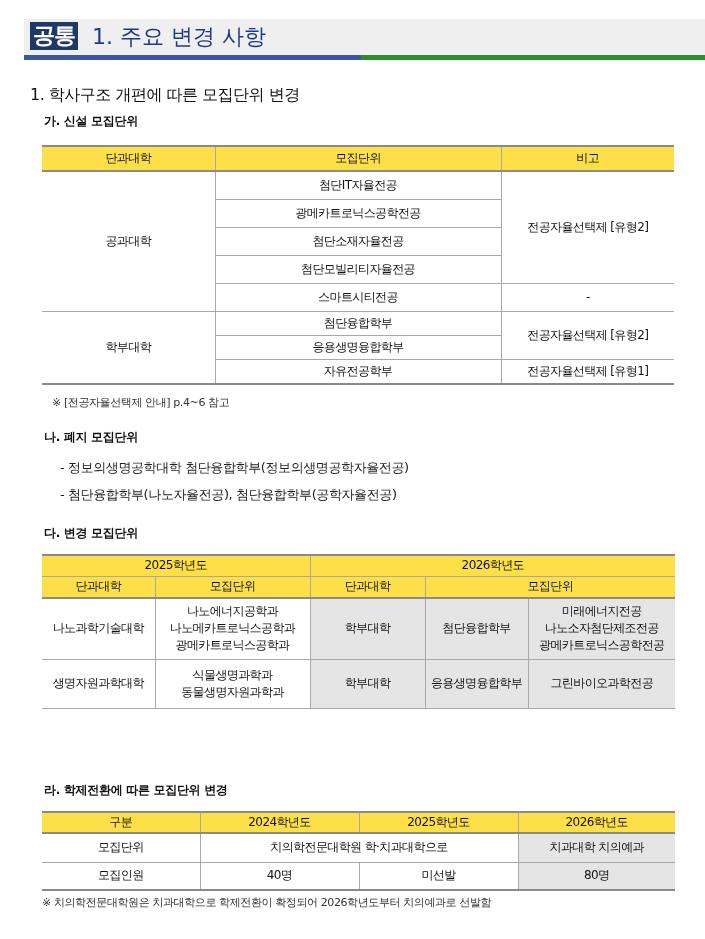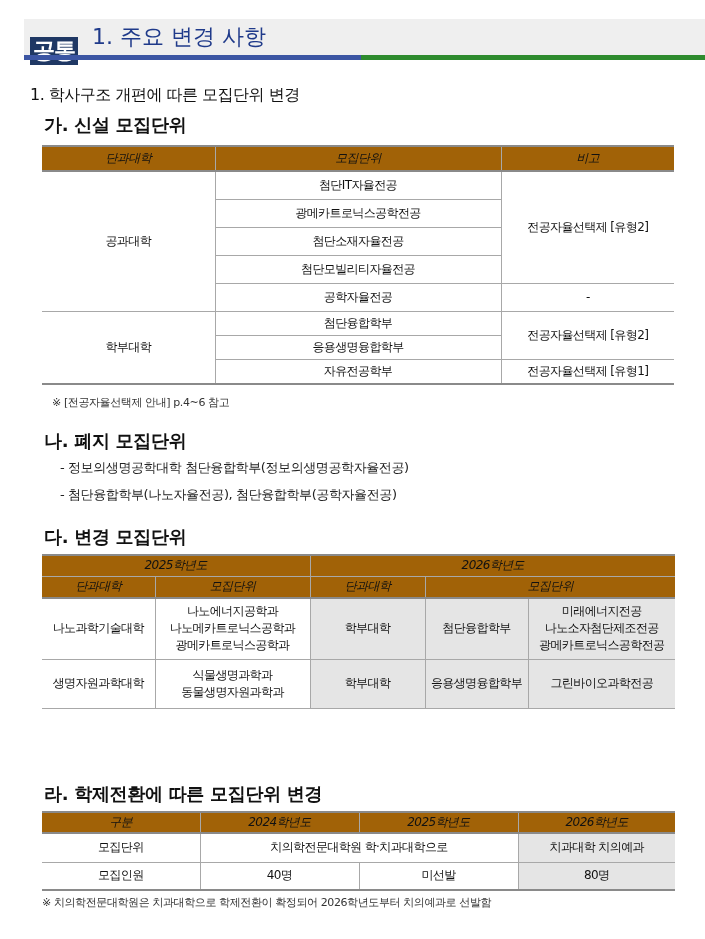--- a/index.html
+++ b/index.html
@@ -1,33 +1,33 @@
 <!DOCTYPE html>
 <html><head>
 <meta charset="utf-8">
 <style>
   * { box-sizing: border-box; margin: 0; padding: 0; }
   html, body { width: 705px; height: 939px; background: #ffffff; overflow: hidden; }
   body { font-family: "DejaVu Sans", "Liberation Sans", sans-serif; color: #111; position: relative; }
 
   .title-bar { position: absolute; left: 24px; top: 19px; width: 681px; height: 36px; background: #efefef; }
   .title-badge { position: absolute; left: 30px; top: 22px; height: 28px; padding: 0 3px; background: #1f3864; color: #fff;
-                 font-size: 22px; font-weight: bold; line-height: 28px; letter-spacing: -1px; margin-top: 15px; }
+                 font-size: 22px; font-weight: bold; line-height: 28px; letter-spacing: -1px; }
   .title-text { position: absolute; left: 92px; top: 19px; height: 36px; line-height: 36px; color: #1f3a8a; font-size: 22px; letter-spacing: 0px; }
   .title-line-blue { position: absolute; left: 24px; top: 55px; width: 337px; height: 5px; background: #3c56a3; }
   .title-line-green { position: absolute; left: 361px; top: 55px; width: 344px; height: 5px; background: #2e8b2e; }
 
   .h1 { position: absolute; left: 30px; top: 85px; font-size: 16px; letter-spacing: -0.5px; }
-  .h2 { position: absolute; left: 44px; font-size: 18px; font-weight: bold; letter-spacing: -0.3px; }
+  .h2 { position: absolute; left: 44px; font-size: 12px; font-weight: bold; letter-spacing: -0.3px; }
   .bullet { position: absolute; left: 60px; font-size: 13px; color: #222; letter-spacing: -0.4px; }
   .note { position: absolute; left: 44px; font-size: 11px; color: #333; letter-spacing: -0.4px; }
 
   table { position: absolute; border-collapse: collapse; font-size: 12px; table-layout: fixed; letter-spacing: -0.6px; }
   td, th { text-align: center; vertical-align: middle; font-weight: normal; border: 1px solid #a8a8a8; line-height: 17px; }
-  th { background: #a16207; font-style: italic; }
+  th { background: #fde047; }
   .t-top { border-top: 2px solid #8a8a8a; }
   .t-bottom { border-bottom: 2px solid #8a8a8a; }
   .hdr-bottom { border-bottom: 2px solid #8a8a8a; }
   td.edge-l, th.edge-l { border-left: none; }
   td.edge-r, th.edge-r { border-right: none; }
   .shade { background: #e5e5e5; }
 </style>
 </head>
 <body>
 
@@ -61,21 +61,21 @@
   <tr style="height:28px;">
         <td>광메카트로닉스공학전공</td>
       </tr>
   <tr style="height:28px;">
         <td>첨단소재자율전공</td>
       </tr>
   <tr style="height:28px;">
         <td>첨단모빌리티자율전공</td>
       </tr>
   <tr style="height:28px;">
-    <td>공학자율전공</td>
+    <td>스마트시티전공</td>
     <td class="edge-r">-</td>
   </tr>
   <tr style="height:24px;">
     <td rowspan="3" class="edge-l t-bottom">학부대학</td>
     <td>첨단융합학부</td>
     <td rowspan="2" class="edge-r">전공자율선택제 [유형2]</td>
   </tr>
   <tr style="height:24px;">
         <td>응용생명융합학부</td>
       </tr>

